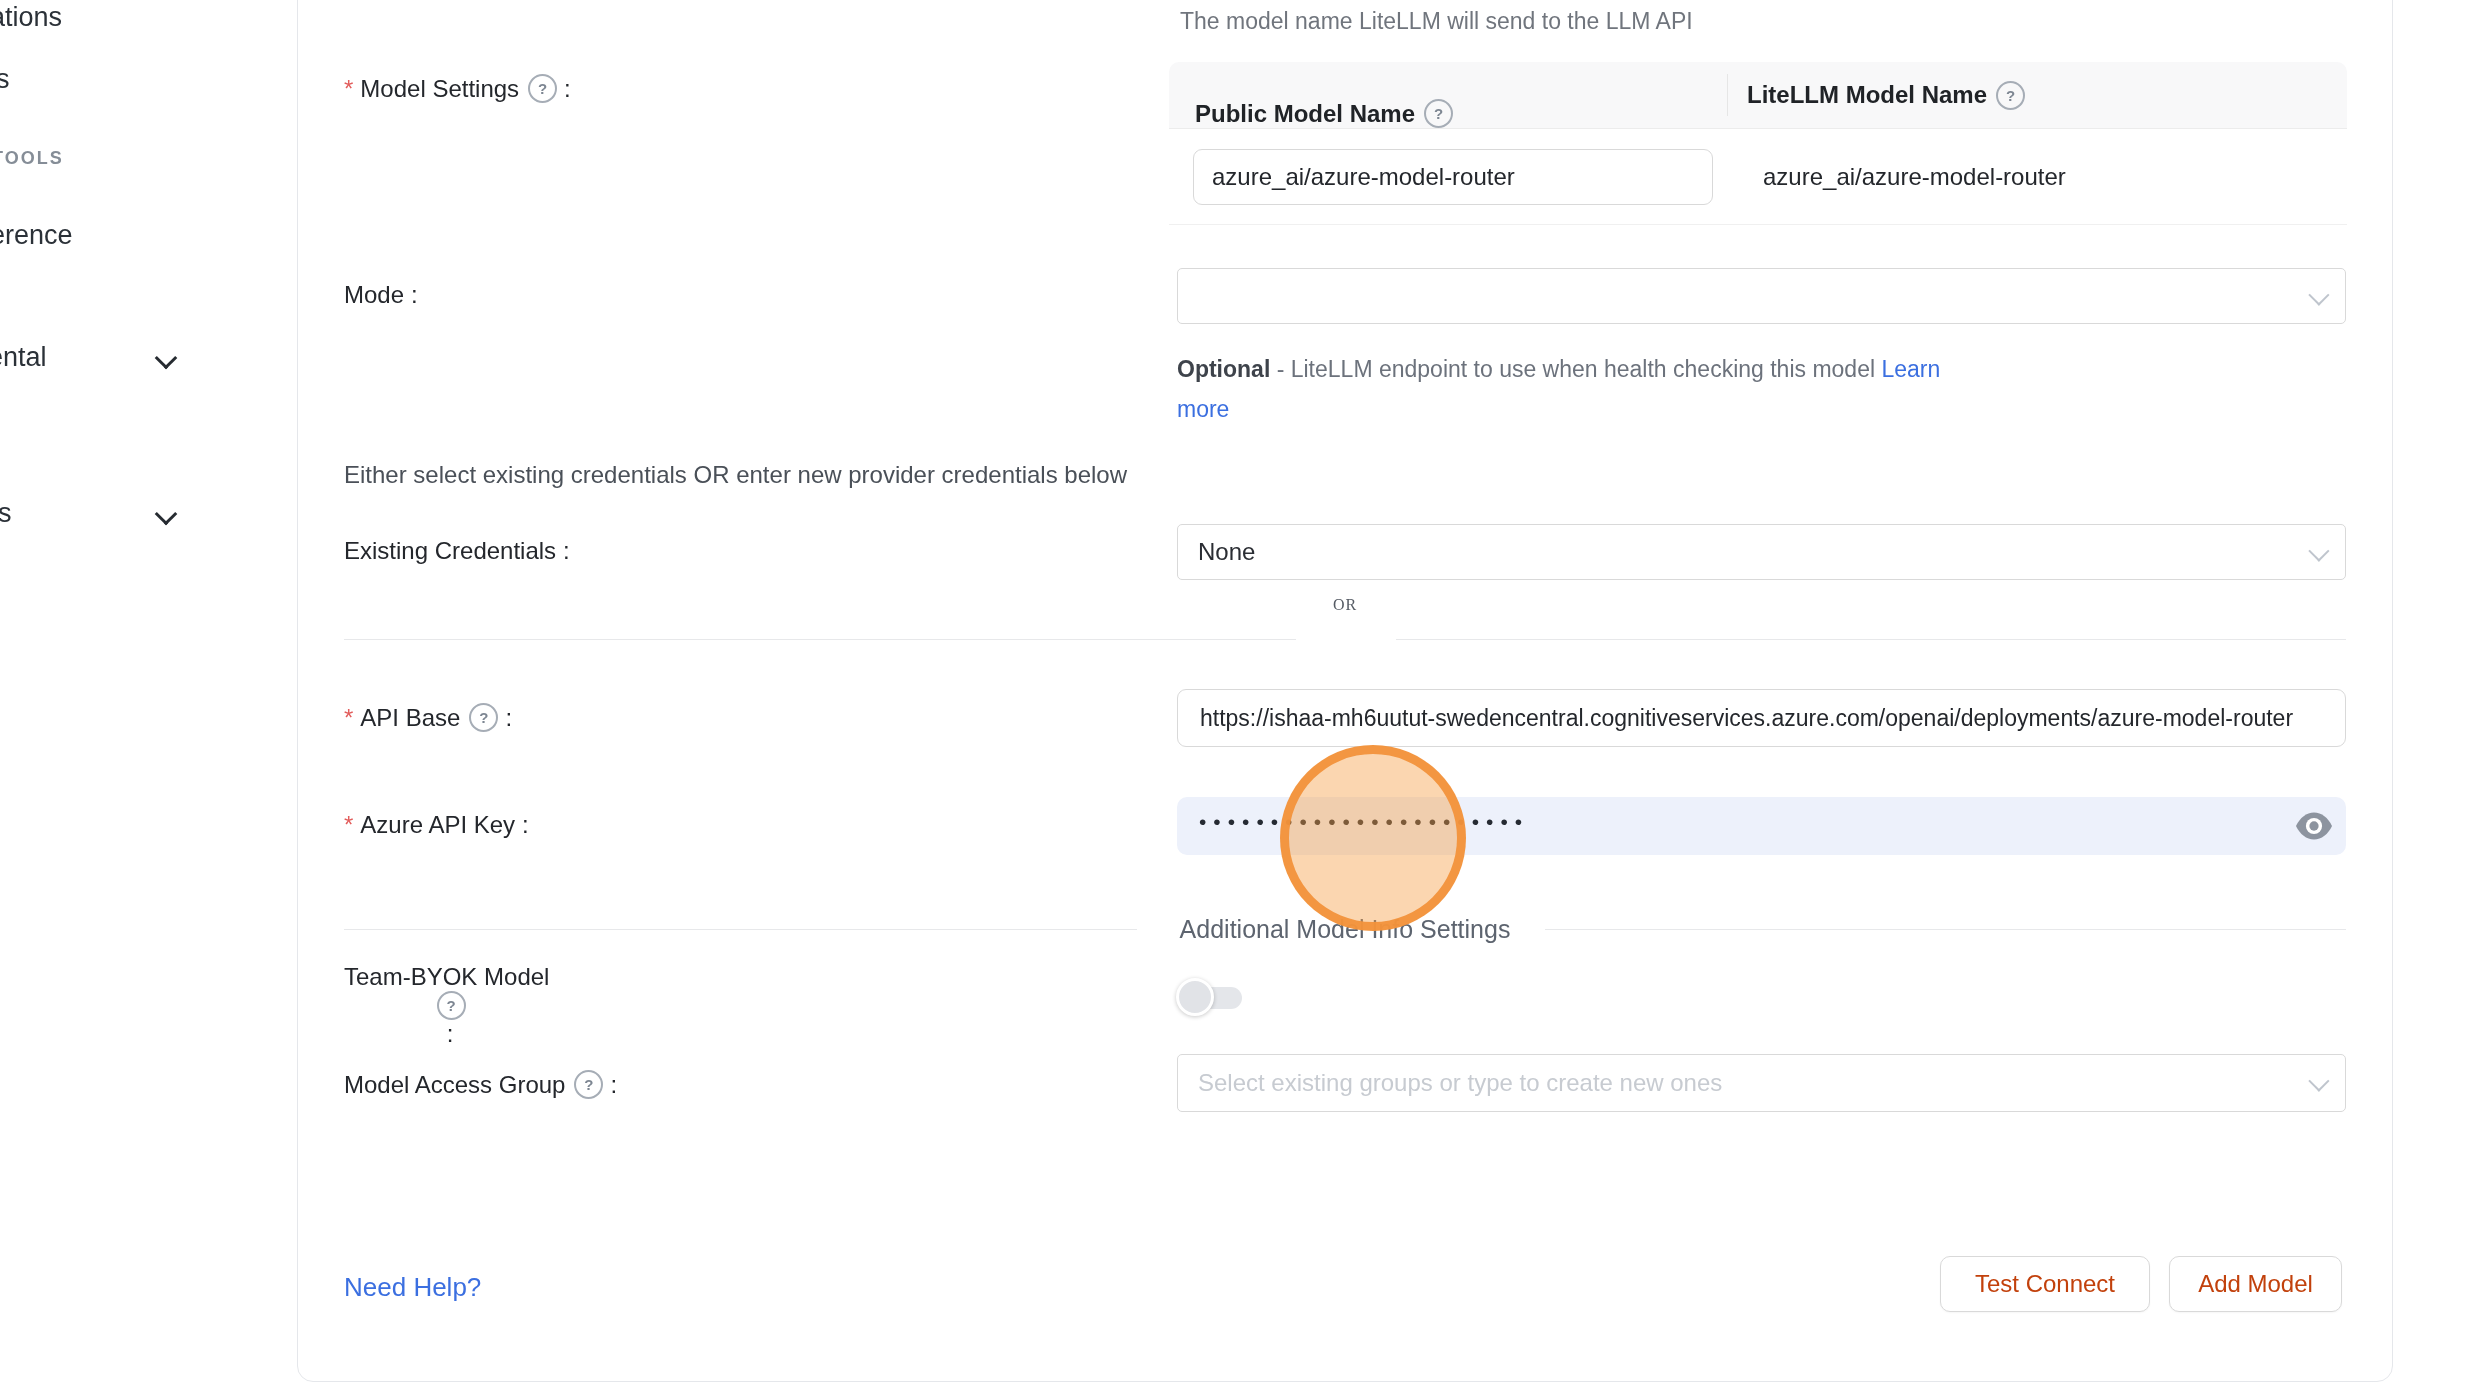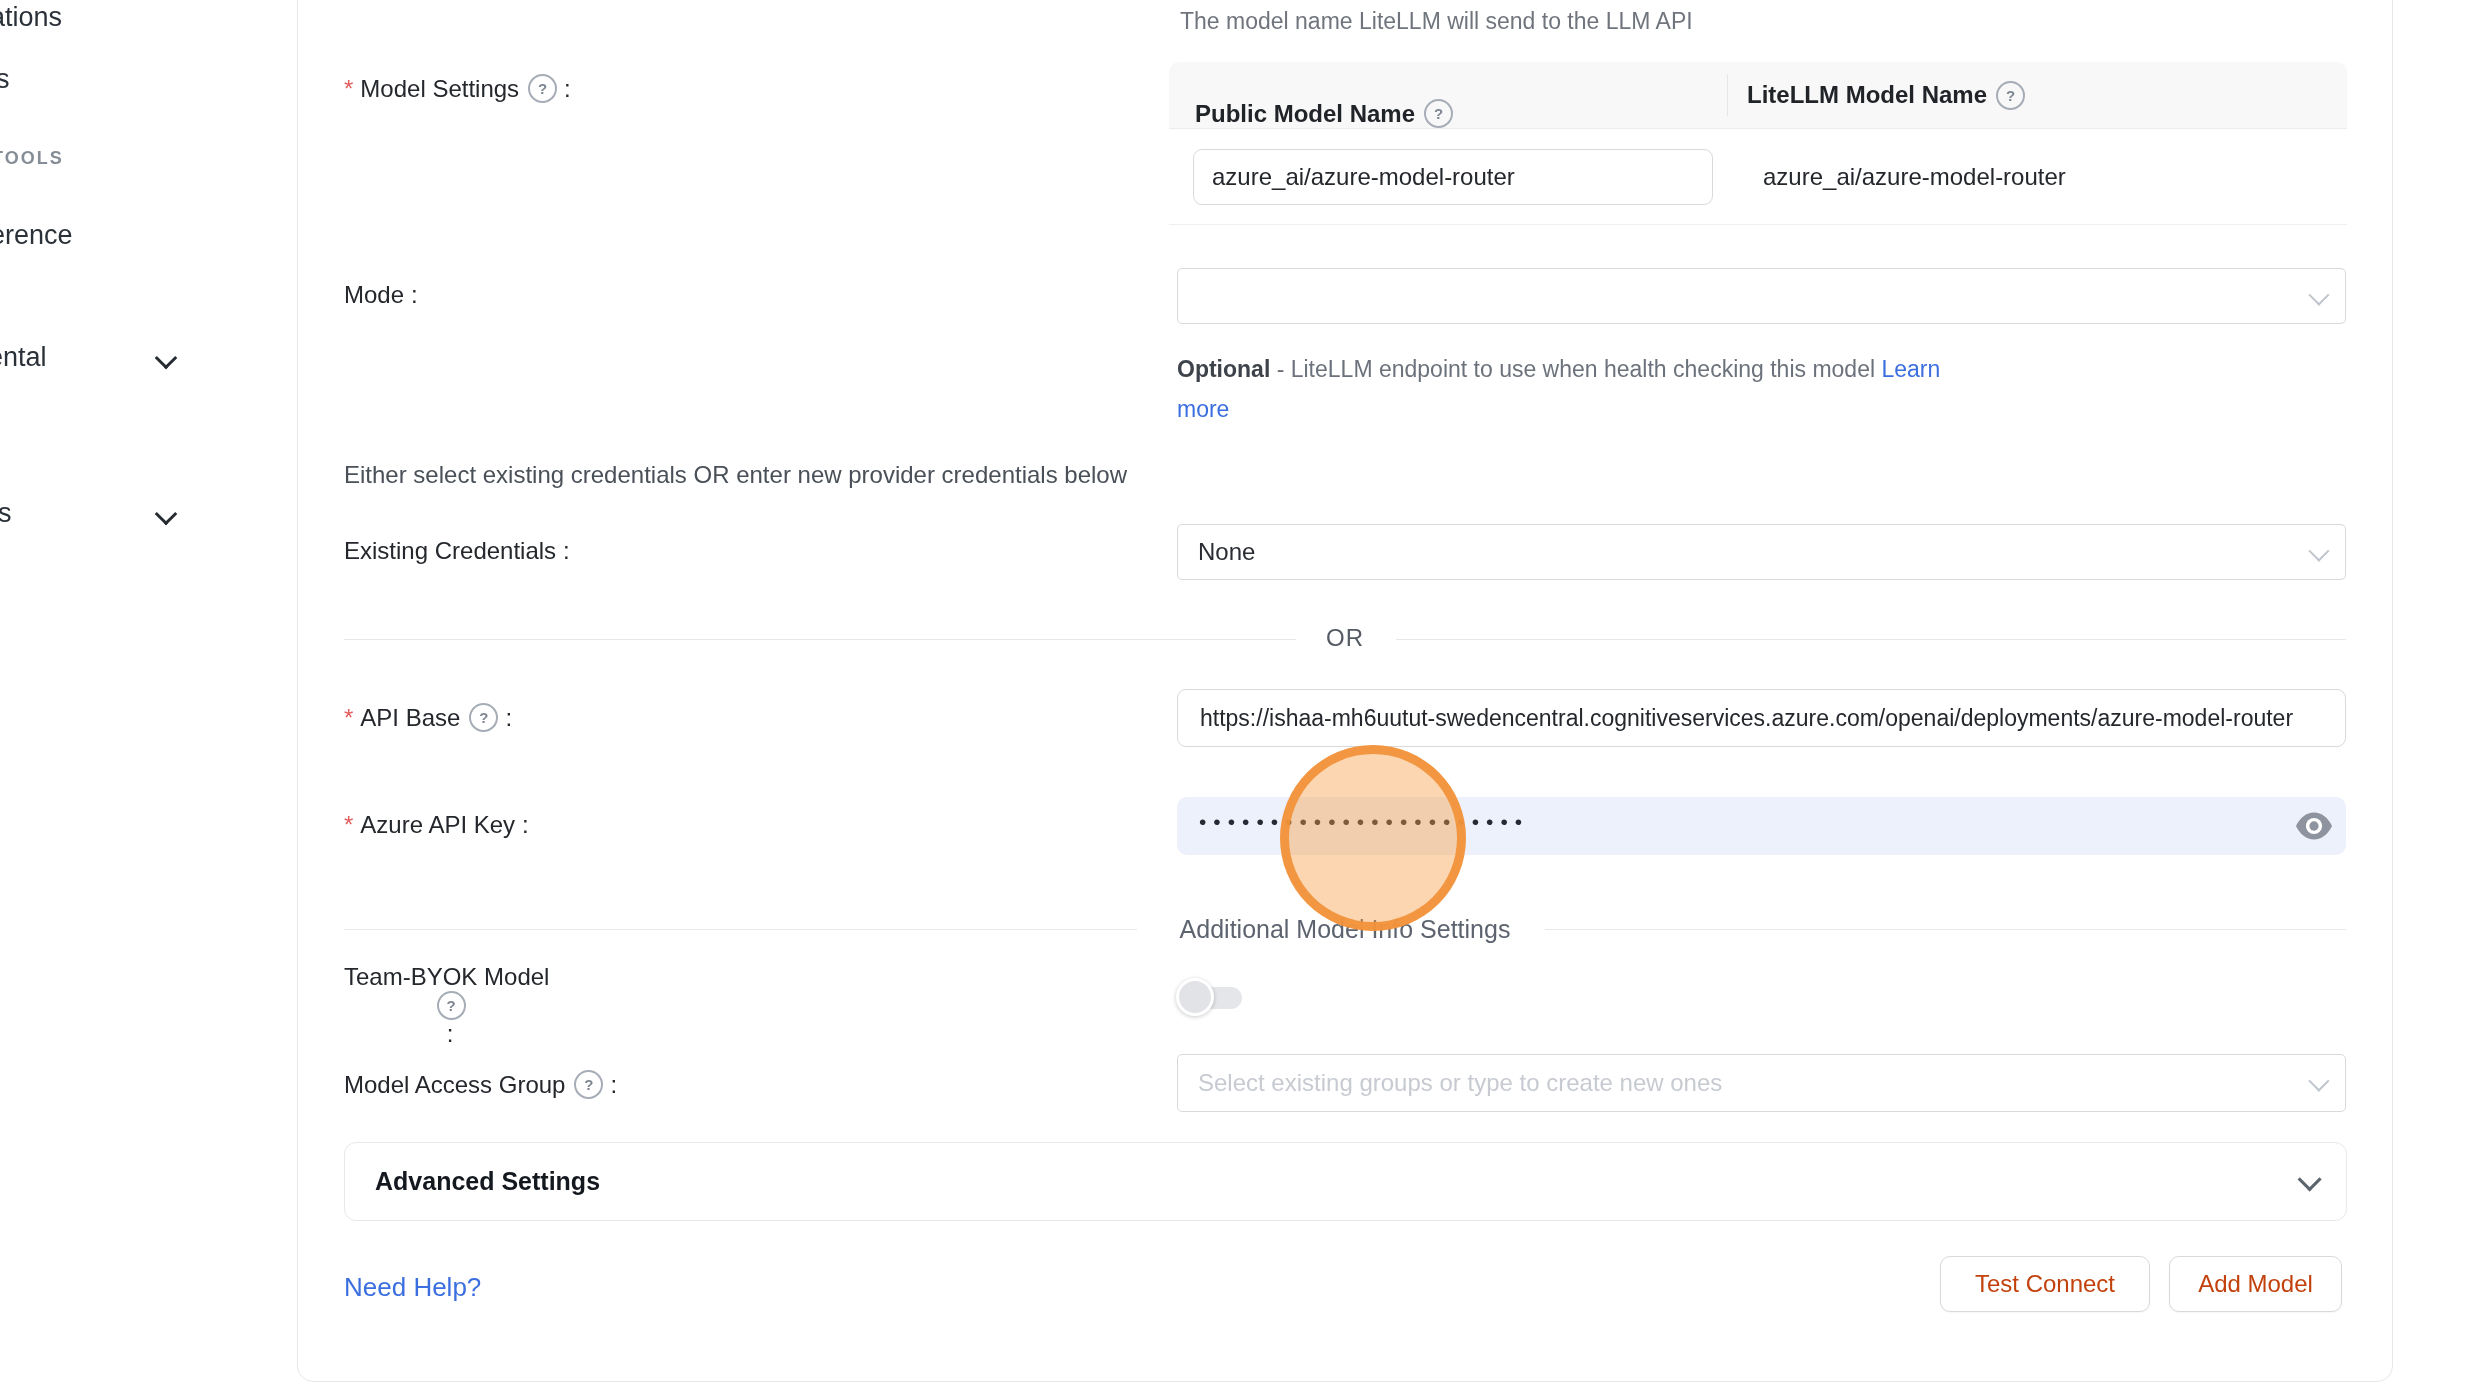--- a/index.html
+++ b/index.html
@@ -42,21 +42,21 @@
             padding:0 18px;box-sizing:border-box;font-size:24px;color:#24272c;background:#fff;}
   .mm-c2text{margin-left:36px;font-size:24px;color:#24272c;}
 
   .opt-note{position:absolute;left:1177px;top:349px;width:822px;font-size:23px;line-height:40px;color:#6c727c;}
   .opt-bold{font-weight:700;color:#3e434b;}
   .link{color:#3b6fe0;cursor:pointer;}
 
   .note{position:absolute;left:344px;top:461px;font-size:24px;color:#4a5058;}
 
   .hline{position:absolute;height:1px;background:#e7e8ea;}
-  .or-text{position:absolute;left:1345px;top:624px;transform:translateX(-50%);font-size:24px;color:#555b64;letter-spacing:1px;}
+  .or-text{position:absolute;left:1345px;top:596px;transform:translateX(-50%);font-size:16px;color:#555b64;letter-spacing:1px;font-family:Liberation Serif, serif;}
   .div2-text{position:absolute;left:1345px;top:915px;transform:translateX(-50%);font-size:25px;color:#5d646f;white-space:nowrap;}
 
   .text-input{position:absolute;left:1177px;width:1169px;height:58px;border:1px solid #d9d9d9;border-radius:9px;background:#fff;
               display:flex;align-items:center;padding:0 14px 0 22px;box-sizing:border-box;font-size:23px;color:#24272c;
               white-space:nowrap;overflow:hidden;}
   .key-field{position:absolute;left:1177px;top:797px;width:1169px;height:58px;border-radius:10px;background:#edf1fb;
              display:flex;align-items:center;padding:0 60px 0 22px;box-sizing:border-box;}
   .dots{font-size:21px;letter-spacing:7px;color:#262b33;white-space:nowrap;overflow:hidden;transform:translateY(-4px);}
   .eye{position:absolute;left:2296px;top:812px;width:36px;height:28px;}
 
@@ -196,22 +196,18 @@
   <div class="row-label" style="left:344px;top:1070px;">
     <span>Model Access Group</span>
     <span class="help-ic">?</span>
     <span class="colon">:</span>
   </div>
   <div class="select" style="top:1054px;height:58px;">
     <span class="placeholder">Select existing groups or type to create new ones</span>
     <span class="sel-chev"></span>
   </div>
 
-  <div class="adv-panel">
-    <span class="adv-title">Advanced Settings</span>
-    <span class="adv-chev"></span>
-  </div>
 
   <div class="need-help">Need Help?</div>
   <div class="btn btn-test">Test Connect</div>
   <div class="btn btn-add">Add Model</div>
 
 </div>
 
 </body></html>

